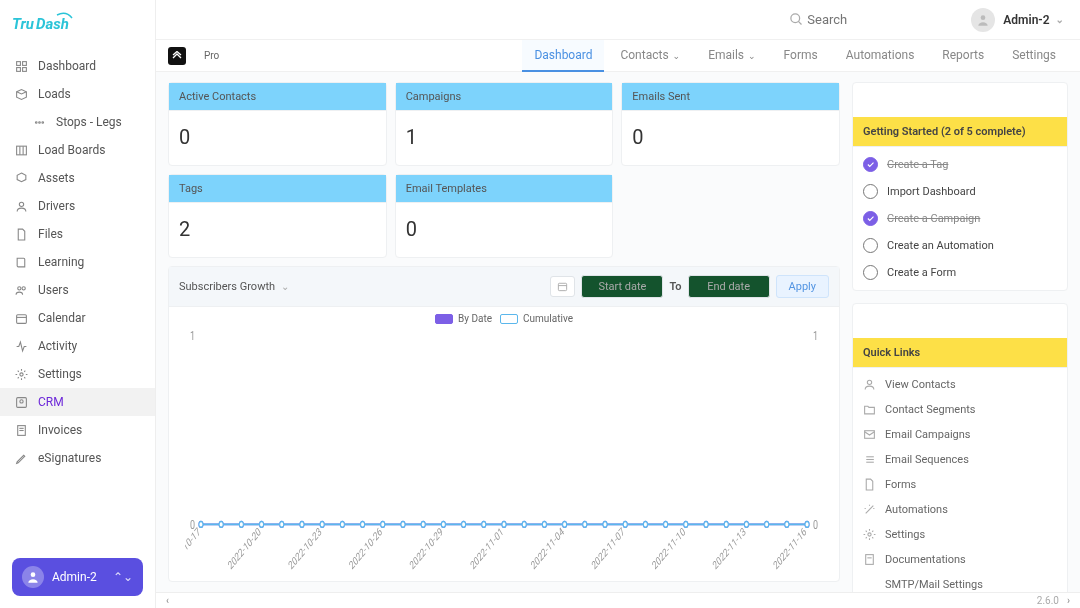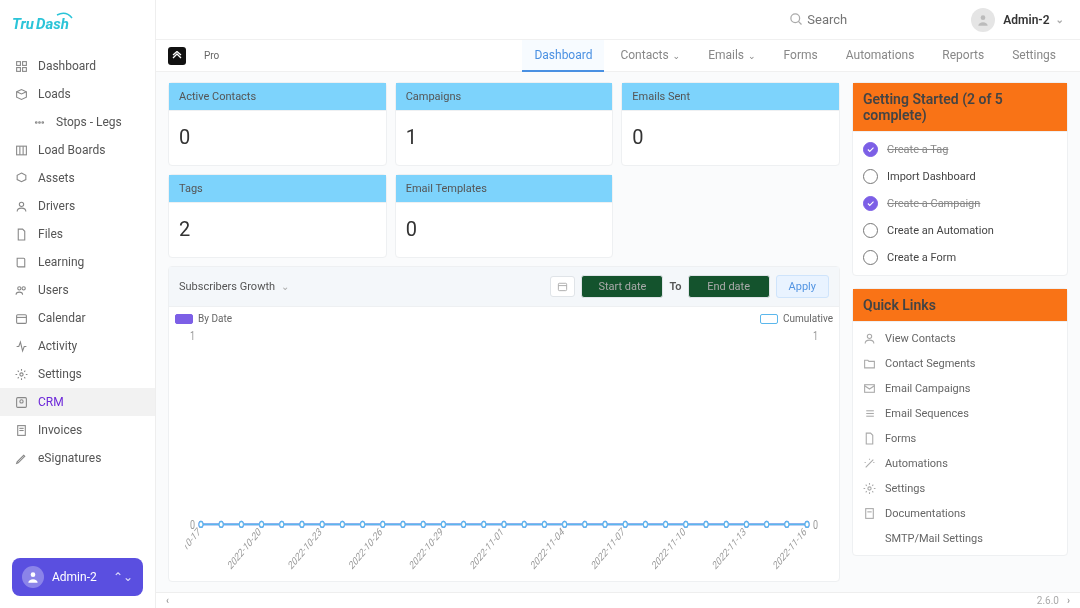--- a/index.html
+++ b/index.html
@@ -37,26 +37,26 @@
 .stat-head { background: #7dd3fc; padding: 7px 10px; font-size: 11px; color: #555; border-bottom: 1px solid #eef0f2; }
 .stat-body { padding: 14px 10px 16px; font-size: 20px; color: #333; }
 .chart-card { background: #fff; border: 1px solid #eef0f2; border-radius: 4px; flex: 1; display: flex; flex-direction: column; min-height: 0; }
 .chart-head { display: flex; align-items: center; padding: 8px 10px; background: #f4f7fa; border-bottom: 1px solid #eef0f2; }
 .chart-title { font-size: 11px; color: #555; display: flex; align-items: center; }
 .date-range { margin-left: auto; display: flex; align-items: center; gap: 6px; font-size: 11px; }
 .date-input { border: 1px solid #e0e4e8; background: #14532d; padding: 4px 8px; border-radius: 3px; display: flex; align-items: center; gap: 6px; color: #aaa; width: 82px; justify-content:center; }
 .date-cal { border: 1px solid #e0e4e8; background: #fff; padding: 4px 6px; border-radius: 3px; color: #aaa; }
 .date-to { color: #555; font-weight: 600; }
 .apply-btn { background: #e9f3ff; color: #5294e2; border: 1px solid #cfe4fb; border-radius: 3px; padding: 4px 12px; font-size: 11px; cursor: pointer; }
-.legend { display: flex; gap: 8px; justify-content: space-between; padding: 6px; font-size: 10px; color: #666; }
+.legend { display: flex; gap: 8px; justify-content: center; padding: 6px; font-size: 10px; color: #666; }
 .legend-item { display: flex; align-items: center; gap: 5px; }
 .swatch { width: 18px; height: 10px; border-radius: 2px; }
 .chart-area { flex: 1; position: relative; padding: 0 16px 8px; }
 .panel { background: #fff; border: 1px solid #eef0f2; border-radius: 4px; }
-.panel-head { background: #f97316; padding: 8px 10px; font-size: 14px; font-weight: 600; color: #444; border-bottom: 1px solid #eef0f2; }
+.panel-head { background: #fde047; padding: 8px 10px; font-size: 11px; font-weight: 600; color: #444; border-bottom: 1px solid #eef0f2; margin-top: 34px; }
 .panel-body { padding: 4px 0; }
 .check-item { display: flex; align-items: center; padding: 6px 10px; font-size: 11px; color: #444; cursor: pointer; }
 .check-circle { width: 15px; height: 15px; border-radius: 50%; border: 1.5px solid #777; margin-right: 9px; display: flex; align-items: center; justify-content: center; flex-shrink: 0; }
 .check-circle.done { background: #7c5fe6; border-color: #7c5fe6; color: #fff; }
 .check-item.done span.lbl { text-decoration: line-through; color: #888; }
 .ql-item { display: flex; align-items: center; padding: 6px 10px; font-size: 11px; color: #666; cursor: pointer; }
 .ql-item .ico { width: 13px; margin-right: 9px; color: #aaa; display: inline-flex; }
 .footer { height: 16px; background: #fff; border-top: 1px solid #eee; display: flex; align-items: center; padding: 0 10px; font-size: 10px; color: #aaa; }
 .footer .ver { margin-left: auto; margin-right: 8px; }
 svg { display: block; }

